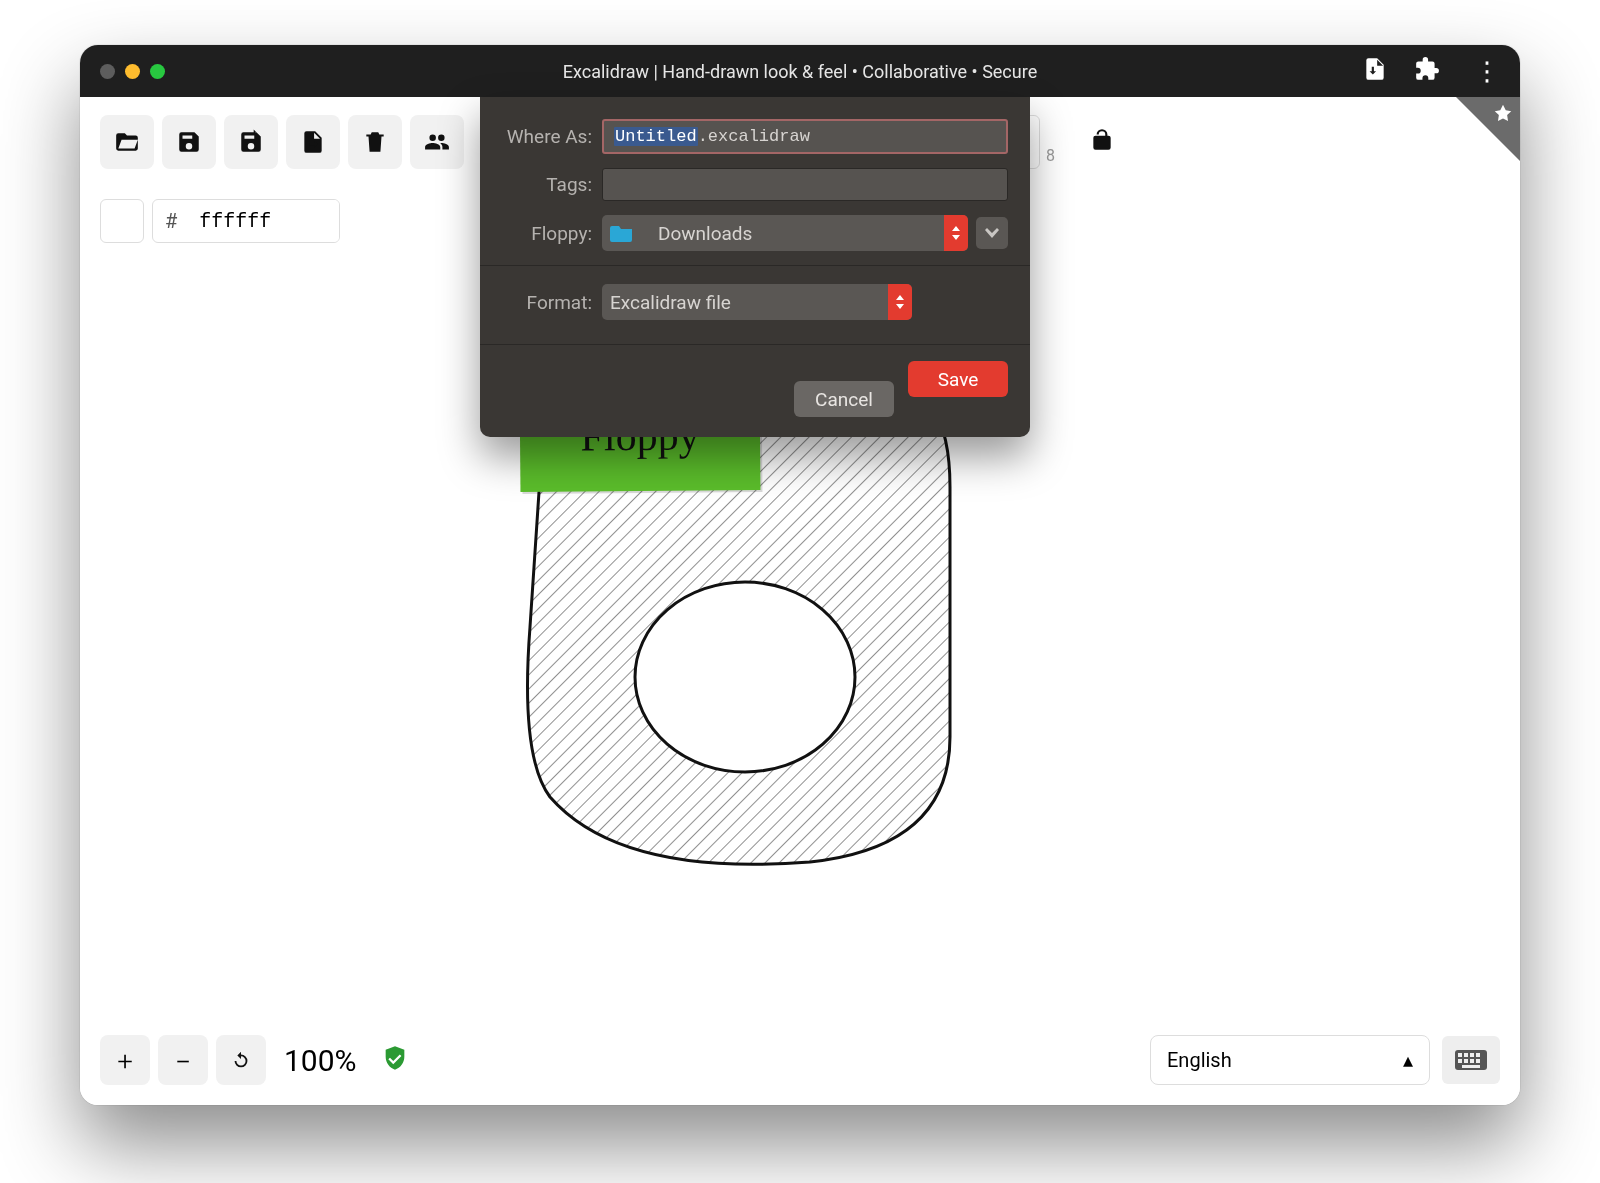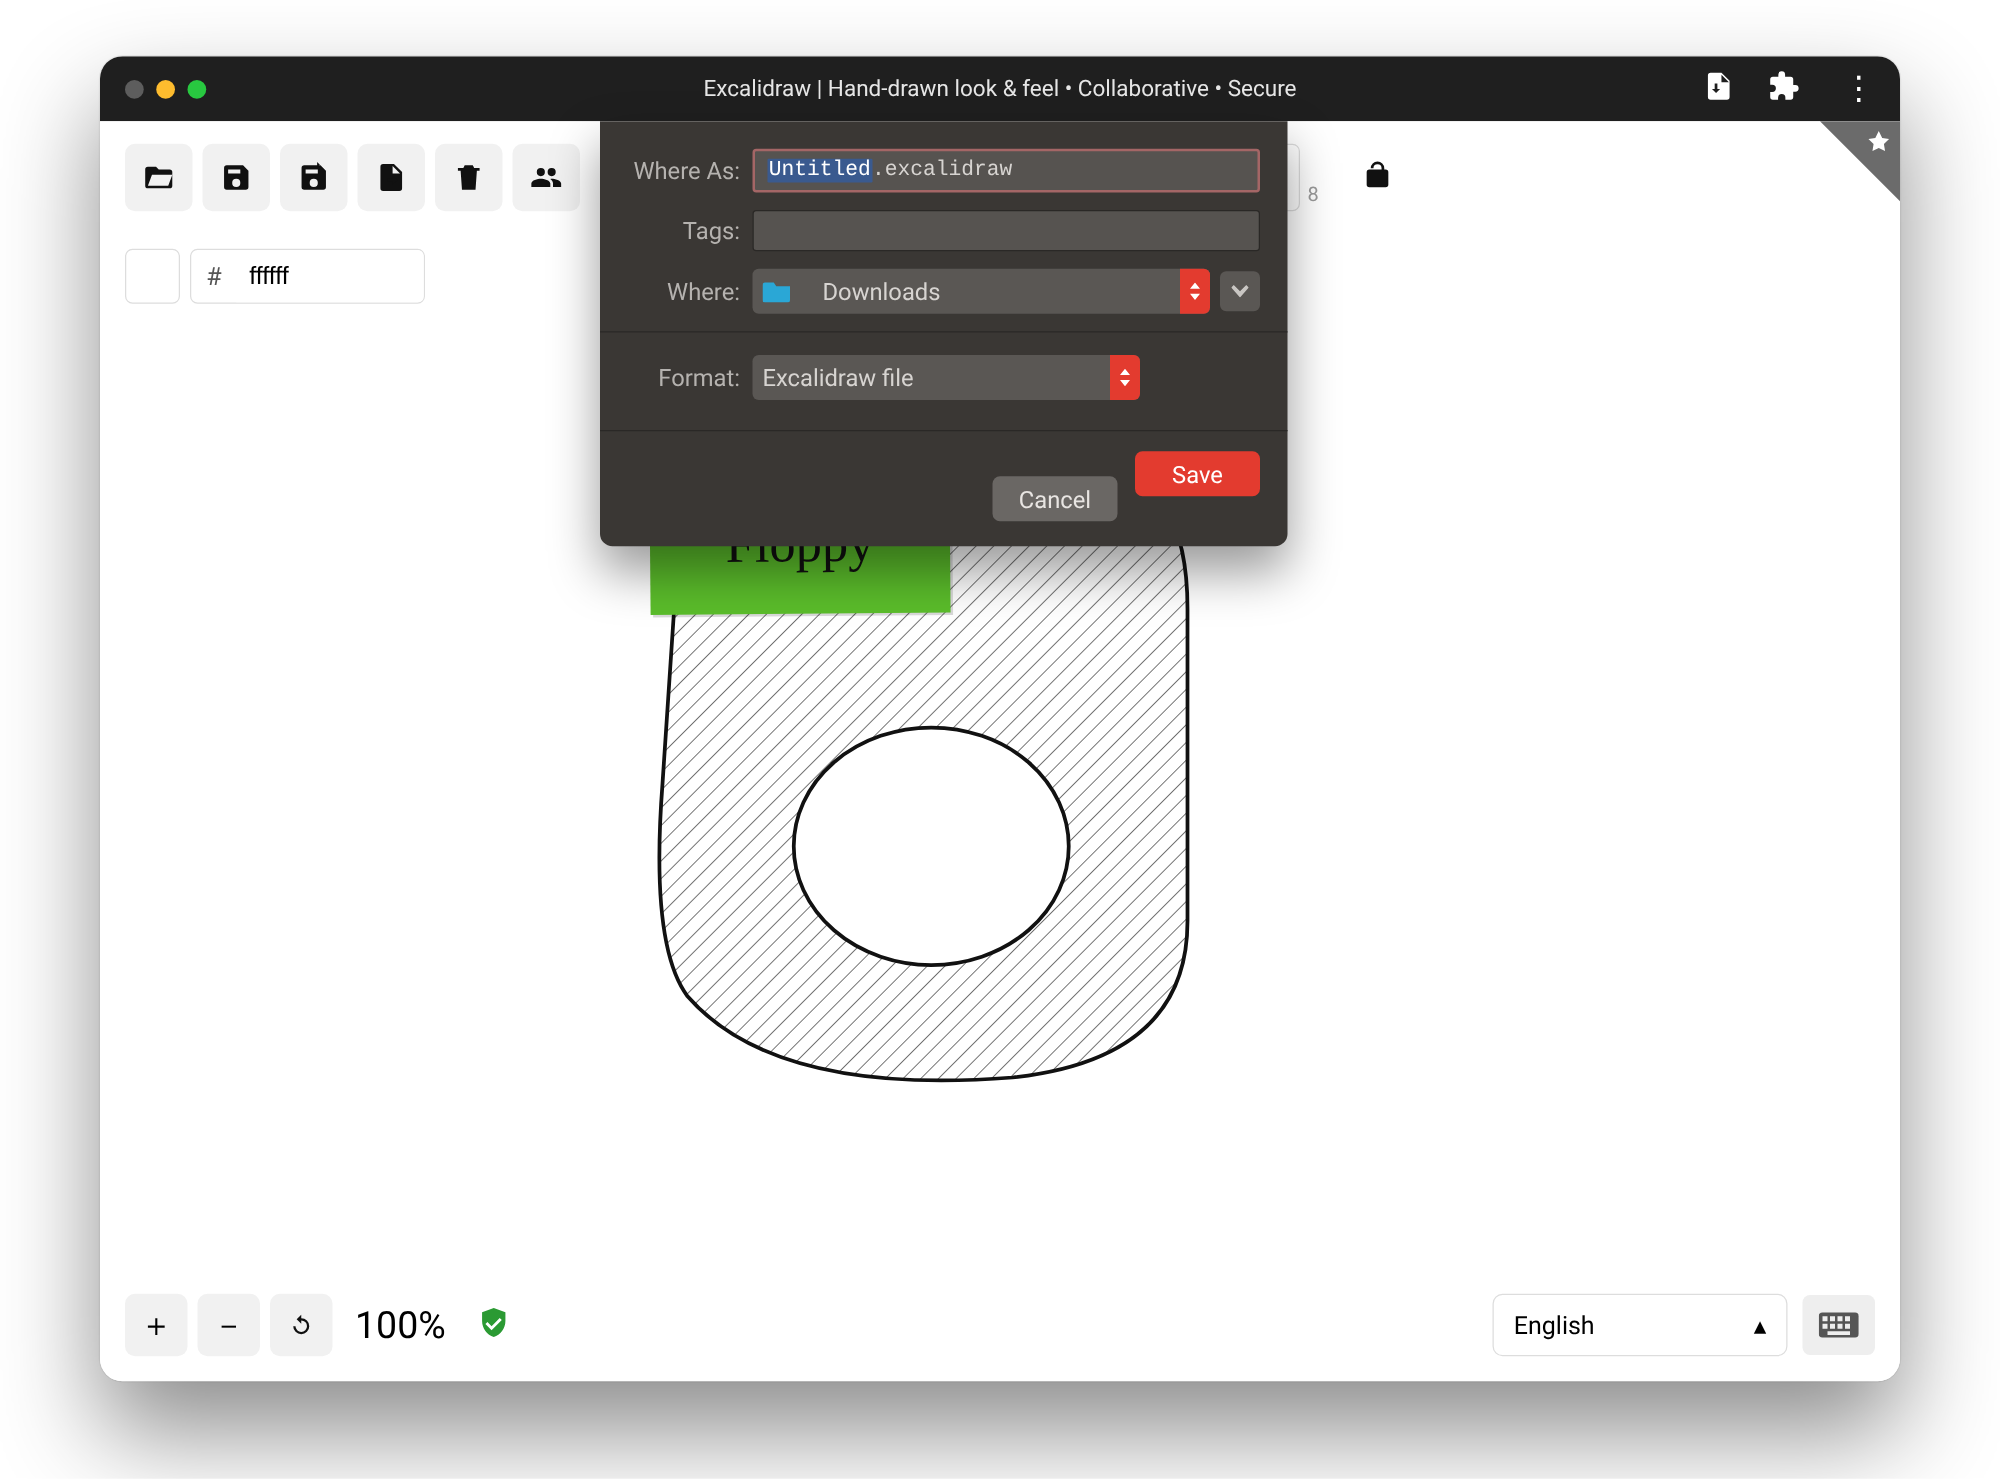--- a/index.html
+++ b/index.html
@@ -49,21 +49,21 @@
   
   .foldcorner { position: absolute; top: 0; right: 0; width: 0; height: 0;
     border-top: 64px solid #6b6b6b; border-left: 64px solid transparent; }
   .foldcorner svg { position: absolute; top: -58px; right: 6px; width: 22px; height: 22px; fill: #fff; }
 
   
   .colorrow { position: absolute; left: 20px; top: 102px; display: flex; align-items: center; gap: 8px; }
   .swatch { width: 44px; height: 44px; border: 1px solid #ddd; border-radius: 6px; background: #fff; }
   .hashbox { display: flex; align-items: center; border: 1px solid #ddd; border-radius: 6px; overflow: hidden; height: 44px; }
   .hash { padding: 0 12px; color: #555; font-size: 20px; }
-  .hexinput { border: none; outline: none; font-size: 20px; width: 150px; height: 100%; padding: 0 10px; background: #fff; font-family: Liberation Sans, sans-serif; }
+  .hexinput { border: none; outline: none; font-size: 20px; width: 150px; height: 100%; padding: 0 10px; background: #fff; font-family: Liberation Mono, monospace; }
 
   
   .canvas-draw { position: absolute; left: 400px; top: 230px; width: 500px; height: 560px; }
   .canvas-draw svg { width: 100%; height: 100%; }
   .sticky {
     position: absolute; left: 440px; top: 284px; width: 240px; height: 110px;
     background: #5bbd2b; display: flex; align-items: center; justify-content: center;
     font-family: "Comic Sans MS", "Segoe Script", cursive; font-size: 42px; color: #111;
     box-shadow: 2px 2px 0 rgba(0,0,0,0.15);
     transform: rotate(-0.5deg);
@@ -72,21 +72,21 @@
   
   .zoomrow { position: absolute; left: 20px; bottom: 20px; display: flex; align-items: center; gap: 8px; }
   .zbtn { width: 50px; height: 50px; background: #f1f1f1; border-radius: 8px; display: flex; align-items: center; justify-content: center; cursor: pointer; font-size: 26px; }
   .zbtn svg { width: 22px; height: 22px; fill: #111; }
   .zlabel { font-size: 30px; margin-left: 10px; }
   .shield { margin-left: 16px; }
   .shield svg { width: 28px; height: 28px; fill: #2b9a33; }
 
   
   .langrow { position: absolute; right: 20px; bottom: 20px; display: flex; align-items: center; gap: 12px; }
-  .langsel { width: 236px; height: 50px; border: 1px solid #ddd; border-radius: 8px; display: flex; align-items: center; justify-content: space-between; padding: 0 16px; font-size: 20px; }
+  .langsel { width: 280px; height: 50px; border: 1px solid #ddd; border-radius: 8px; display: flex; align-items: center; justify-content: space-between; padding: 0 16px; font-size: 20px; }
   .keybtn { width: 58px; height: 48px; background: #eee; border-radius: 6px; display: flex; align-items: center; justify-content: center; }
   .keybtn svg { width: 32px; height: 24px; fill: #555; }
 
   
   .dialog {
     position: absolute; left: 400px; top: 0; width: 550px; background: #3a3734;
     color: #c9c6c3; font-size: 19px; border-radius: 0 0 10px 10px;
     box-shadow: 0 20px 40px rgba(0,0,0,0.4);
     z-index: 50;
   }
@@ -263,21 +263,21 @@
             <div class="dlg-label">Where As:</div>
             <div class="dlg-input">
               <span class="filename-sel">Untitled</span><span>.excalidraw</span>
             </div>
           </div>
           <div class="dlg-row">
             <div class="dlg-label">Tags:</div>
             <input class="dlg-input noborder" value="" style="">
           </div>
           <div class="dlg-row">
-            <div class="dlg-label">Where:</div>
+            <div class="dlg-label">Floppy:</div>
             <div class="dlg-select-wrap">
               <div class="dlg-select">
                 <span class="folder-ico">
                   <svg viewBox="0 0 24 18">
                       <path d="M2 2h7l2 3h11v11a2 2 0 0 1-2 2H2a2 2 0 0 1-2-2V4a2 2 0 0 1 2-2z" fill="#2aa7d6"></path>
                     </svg>
                 </span>
                 <span>Downloads</span>
                 <span class="updown">
                     <svg viewBox="0 0 10 14">

